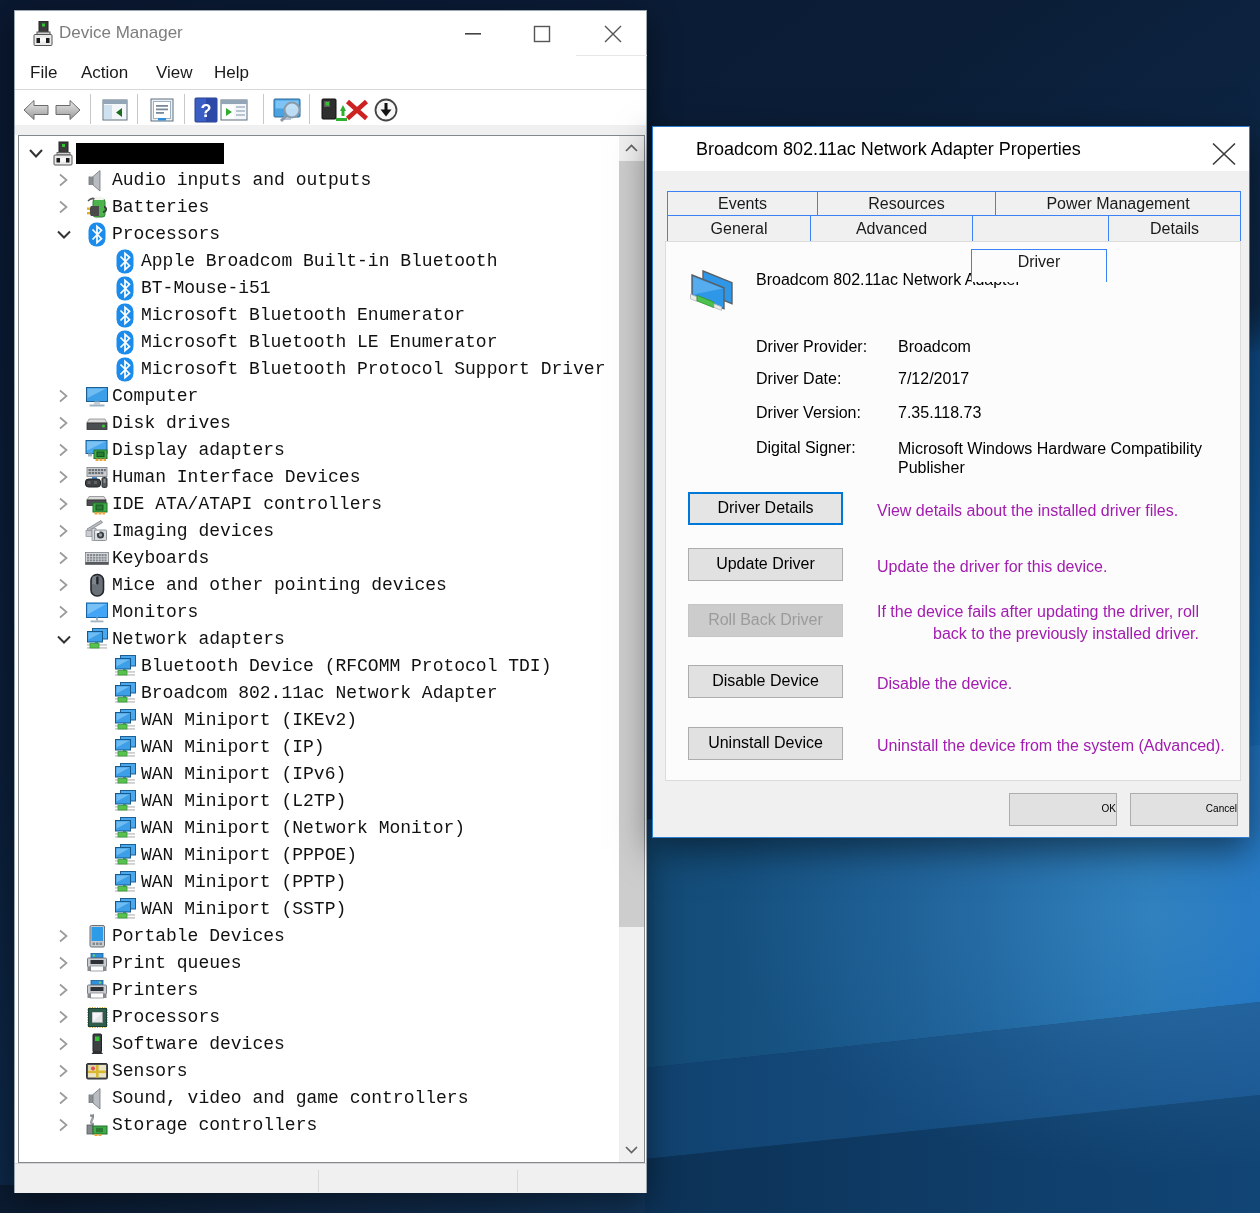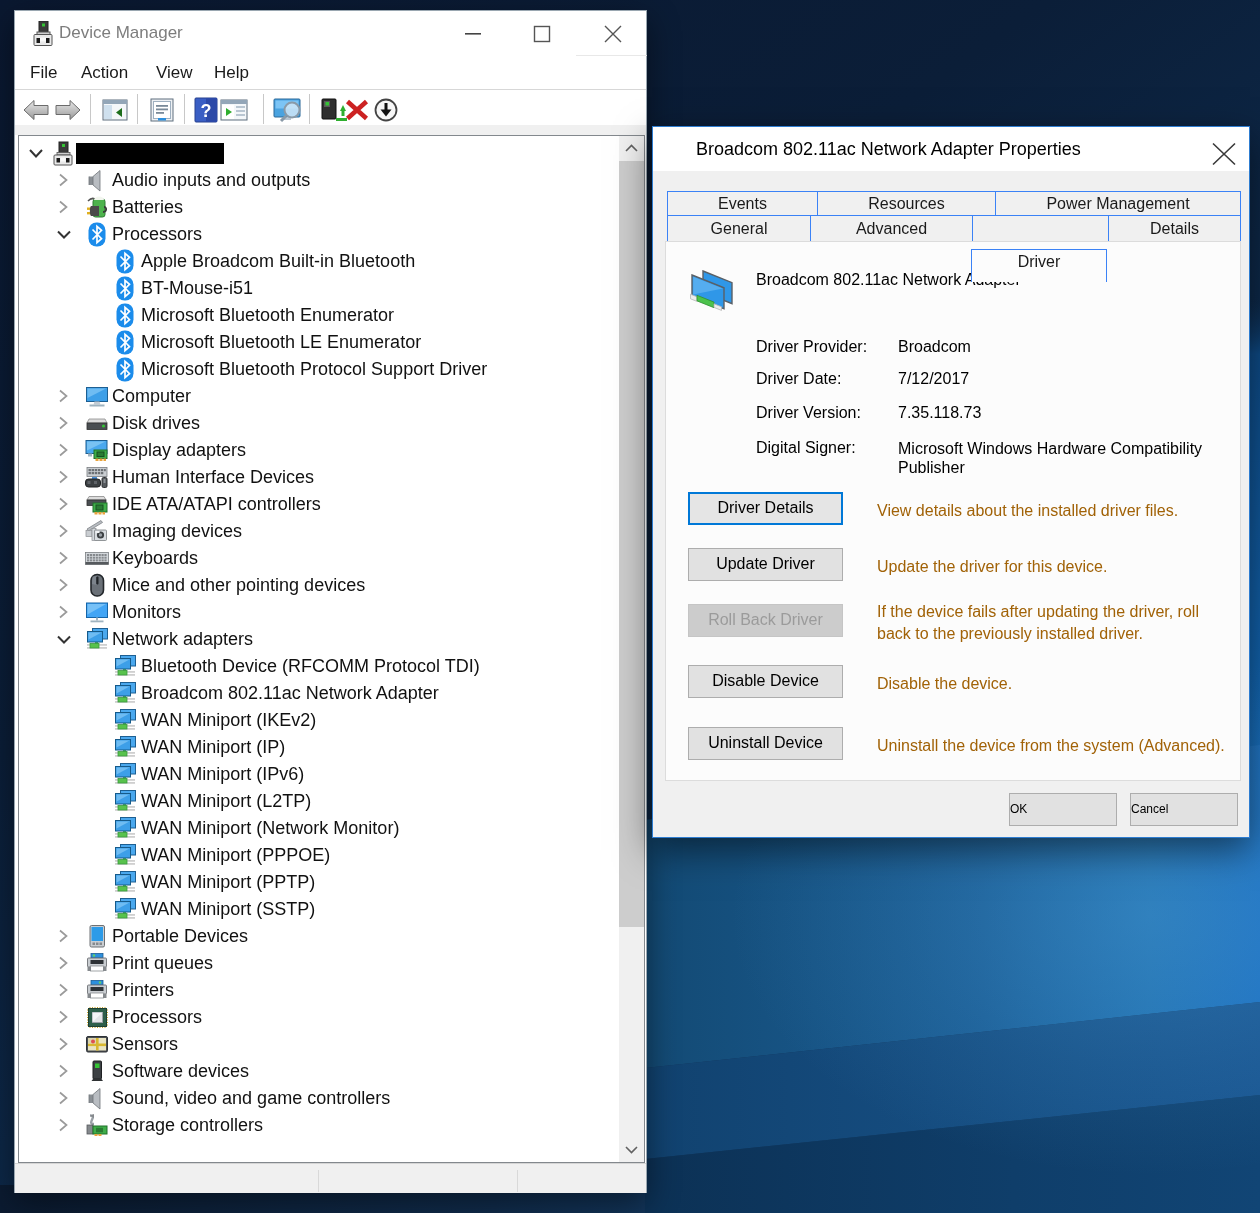--- a/index.html
+++ b/index.html
@@ -9,21 +9,21 @@
 .title-txt{position:absolute;left:44px;top:12px;font-size:17px;color:#7d7d7d;}
 .capbtn{position:absolute;top:0;height:45px;width:69px;}
 .menubar{position:absolute;left:0;top:48px;width:100%;height:31px;border-bottom:1px solid #d7d7d7;box-sizing:border-box;}
 .menubar span{position:absolute;top:4px;font-size:17px;color:#1a1a1a;}
 .toolbar{position:absolute;left:0;top:79px;width:100%;height:35px;background:#fff;}
 .toolbar .sep{position:absolute;top:4px;width:1px;height:30px;background:#c8c8c8;}
 .tbi{position:absolute;top:7px;}
 .rebar{position:absolute;left:0;top:114px;width:100%;height:10px;background:#f0f0f0;}
 .tree{position:absolute;left:3px;top:124px;width:627px;height:1028px;border:1px solid #83888d;background:#fff;box-sizing:border-box;overflow:hidden;}
 .rows{position:absolute;left:0;top:4px;width:598px;}
-.row{position:relative;height:27px;}
+.row{position:relative;height:27px;font-family:Liberation Mono, monospace;}
 .row .lbl{position:absolute;font-size:18px;color:#111;line-height:27px;white-space:nowrap;}
 .row svg.chev{position:absolute;top:5px;}
 .row svg.ric{position:absolute;top:1px;}
 .lv1 .chev{left:37px;}.lv1 .ric{left:66px;}.lv1 .lbl{left:93px;}
 .lv2 .ric{left:94px;}.lv2 .lbl{left:122px;}
 .sbar{position:absolute;right:0;top:0;width:25px;height:100%;background:#f0f0f0;}
 .sthumb{position:absolute;left:0;top:25px;width:25px;height:766px;background:#cdcdcd;}
 .statusbar{position:absolute;left:0;top:1152px;width:100%;height:29px;background:#f0f0f0;border-top:1px solid #d5d5d5;}
 .statusbar i{position:absolute;top:6px;width:1px;height:22px;background:#d9d9d9;}
 .dlg{position:absolute;left:652px;top:126px;width:598px;height:712px;background:#f0f0f0;border:1px solid #2e7dd1;box-sizing:border-box;box-shadow:0 12px 34px rgba(0,0,0,0.5);}
@@ -32,22 +32,22 @@
 .tabs{position:absolute;left:0;top:44px;width:100%;height:71px;}
 .tab{position:absolute;box-sizing:border-box;background:#f0f0f0;border:1px solid #3b82f6;font-size:16px;color:#1a1a1a;text-align:center;}
 .tabr1{top:20px;height:25px;line-height:24px;}
 .tabr2{top:44px;height:43px;line-height:26px;}
 .tabsel{top:41px;height:33px;line-height:24px;background:#fcfcfc;border-bottom:none;z-index:3;}
 .page{position:absolute;left:12px;top:114px;width:576px;height:540px;background:#fcfcfc;border:1px solid #dcdcdc;box-sizing:border-box;z-index:2;}
 .page .txt{position:absolute;font-size:16px;color:#000;white-space:nowrap;}
 .pbtn{position:absolute;left:22px;width:155px;height:33px;box-sizing:border-box;background:#e1e1e1;border:1px solid #adadad;font-size:16px;color:#000;text-align:center;line-height:30px;}
 .pbtn.foc{border:2px solid #0078d7;background:#e5e5e5;line-height:28px;}
 .pbtn.dis{background:#cccccc;border:1px solid #c5c5c5;color:#9b9b9b;}
-.desc{position:absolute;left:211px;font-size:16px;color:#a16207;white-space:nowrap;line-height:22px;}
-.fbtn{position:absolute;top:666px;width:108px;height:33px;box-sizing:border-box;background:#e1e1e1;border:1px solid #adadad;font-size:12px;text-align:left;line-height:30px;}
+.desc{position:absolute;left:211px;font-size:16px;color:#a21caf;white-space:nowrap;line-height:22px;text-align:right;}
+.fbtn{position:absolute;top:666px;width:108px;height:33px;box-sizing:border-box;background:#e1e1e1;border:1px solid #adadad;font-size:10px;text-align:right;line-height:30px;}
 </style></head>
 <body>
 <svg class="wp" width="1260" height="1213">
 <defs>
 <linearGradient id="wbase" x1="0" y1="0" x2="0.75" y2="1">
 <stop offset="0" stop-color="#0a1830"></stop>
         <stop offset="0.40" stop-color="#0b1e38"></stop>
         <stop offset="0.72" stop-color="#0e2c4e"></stop>
         <stop offset="1" stop-color="#123e68"></stop>
 </linearGradient>
@@ -671,32 +671,32 @@
           <svg class="ric" width="24" height="25" viewBox="0 0 24 25">
             <use href="#sym-cpu"></use>
           </svg>
           <span class="lbl">Processors</span>
         </div>
     <div class="row lv1">
           <svg class="chev" width="14" height="16">
             <path d="M4 2.5 L10.5 8 L4 13.5" stroke="#9a9a9a" stroke-width="1.7" fill="none"></path>
           </svg>
           <svg class="ric" width="24" height="25" viewBox="0 0 24 25">
+            <use href="#sym-soft"></use>
+          </svg>
+          <span class="lbl">Software devices</span>
+        </div>
+    <div class="row lv1">
+          <svg class="chev" width="14" height="16">
+            <path d="M4 2.5 L10.5 8 L4 13.5" stroke="#9a9a9a" stroke-width="1.7" fill="none"></path>
+          </svg>
+          <svg class="ric" width="24" height="25" viewBox="0 0 24 25">
             <use href="#sym-sens"></use>
           </svg>
           <span class="lbl">Sensors</span>
-        </div>
-    <div class="row lv1">
-          <svg class="chev" width="14" height="16">
-            <path d="M4 2.5 L10.5 8 L4 13.5" stroke="#9a9a9a" stroke-width="1.7" fill="none"></path>
-          </svg>
-          <svg class="ric" width="24" height="25" viewBox="0 0 24 25">
-            <use href="#sym-soft"></use>
-          </svg>
-          <span class="lbl">Software devices</span>
         </div>
     <div class="row lv1">
           <svg class="chev" width="14" height="16">
             <path d="M4 2.5 L10.5 8 L4 13.5" stroke="#9a9a9a" stroke-width="1.7" fill="none"></path>
           </svg>
           <svg class="ric" width="24" height="25" viewBox="0 0 24 25">
             <use href="#sym-audio"></use>
           </svg>
           <span class="lbl">Sound, video and game controllers</span>
         </div>

